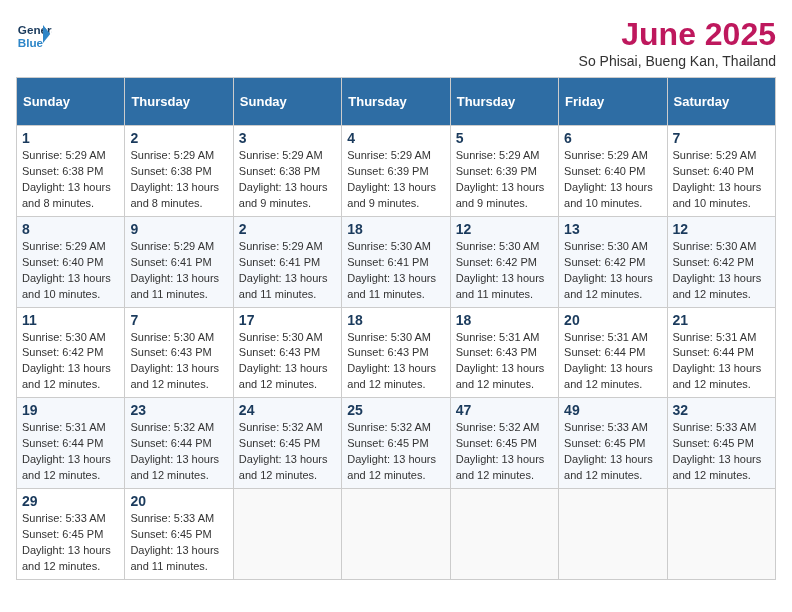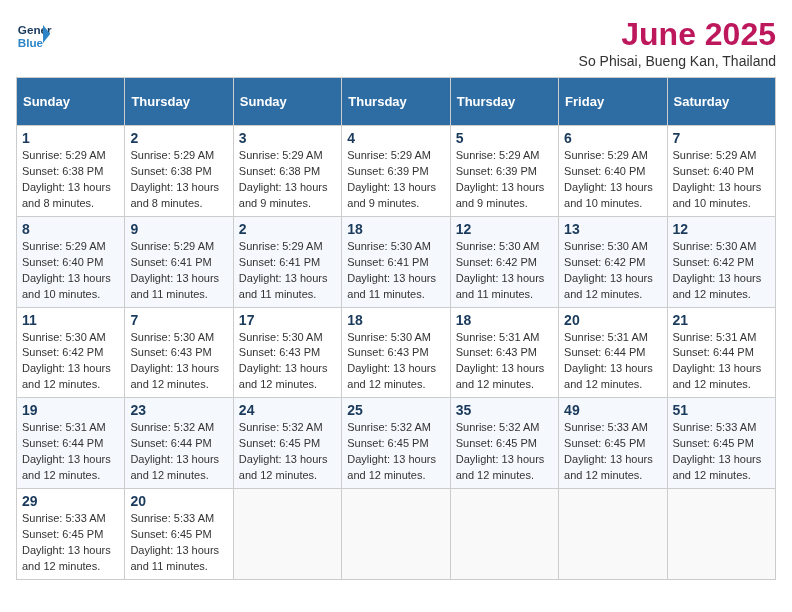--- a/index.html
+++ b/index.html
@@ -309,37 +309,37 @@
       </td>
         <td>
         <span class="day-num">25</span>
         <div class="day-detail">
           Sunrise: 5:32 AM<br>
           Sunset: 6:45 PM<br>
           Daylight: 13 hours and 12 minutes.
         </div>
       </td>
         <td>
-        <span class="day-num">35</span>
+        <span class="day-num">47</span>
         <div class="day-detail">
           Sunrise: 5:32 AM<br>
           Sunset: 6:45 PM<br>
           Daylight: 13 hours and 12 minutes.
         </div>
       </td>
         <td>
         <span class="day-num">49</span>
         <div class="day-detail">
           Sunrise: 5:33 AM<br>
           Sunset: 6:45 PM<br>
           Daylight: 13 hours and 12 minutes.
         </div>
       </td>
         <td>
-        <span class="day-num">51</span>
+        <span class="day-num">32</span>
         <div class="day-detail">
           Sunrise: 5:33 AM<br>
           Sunset: 6:45 PM<br>
           Daylight: 13 hours and 12 minutes.
         </div>
       </td>
       </tr>
       <tr>
         <td>
         <span class="day-num">29</span>

